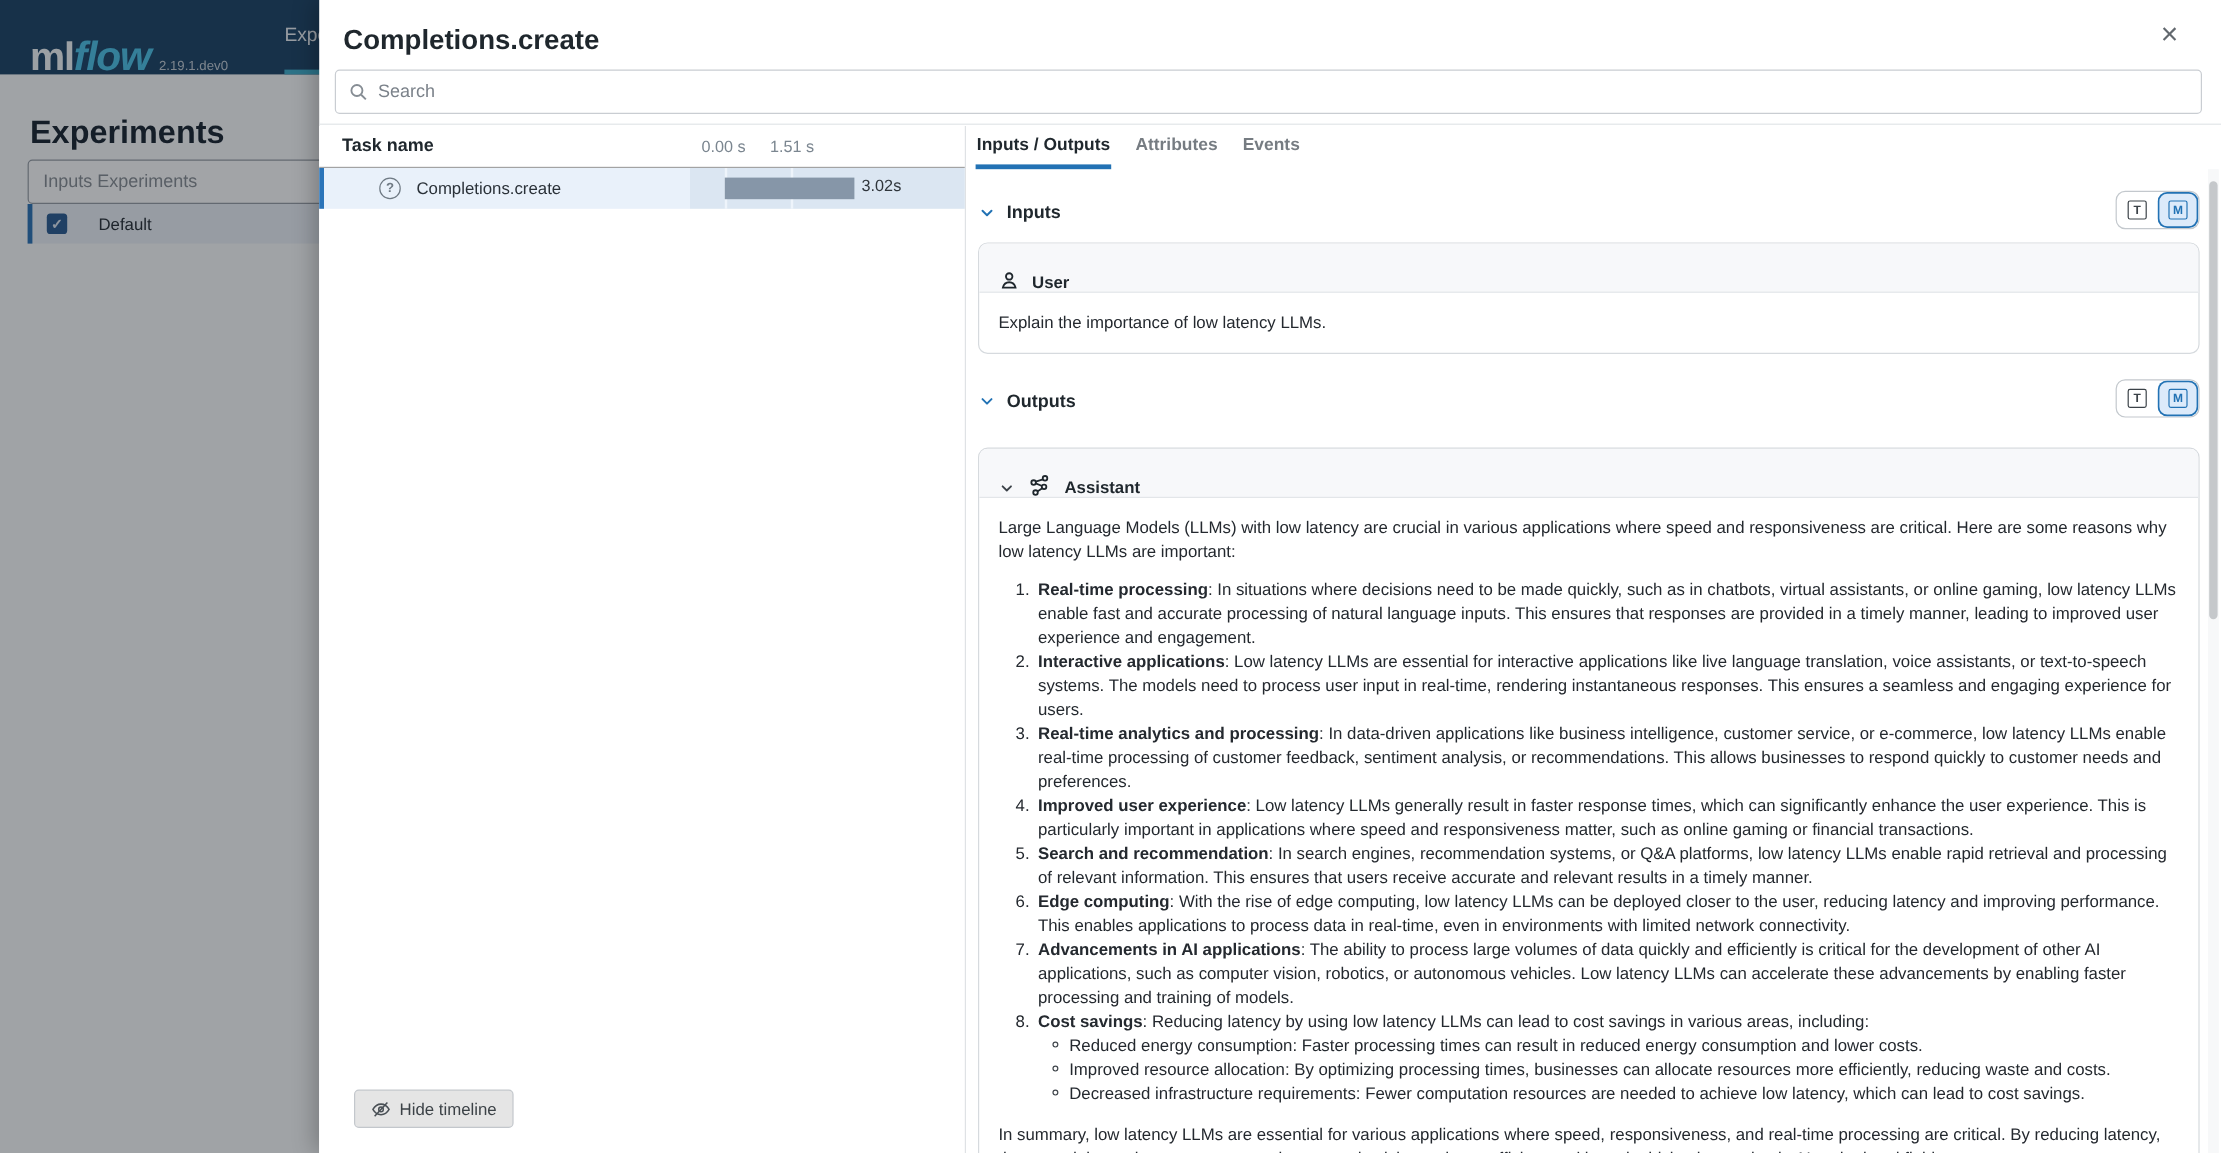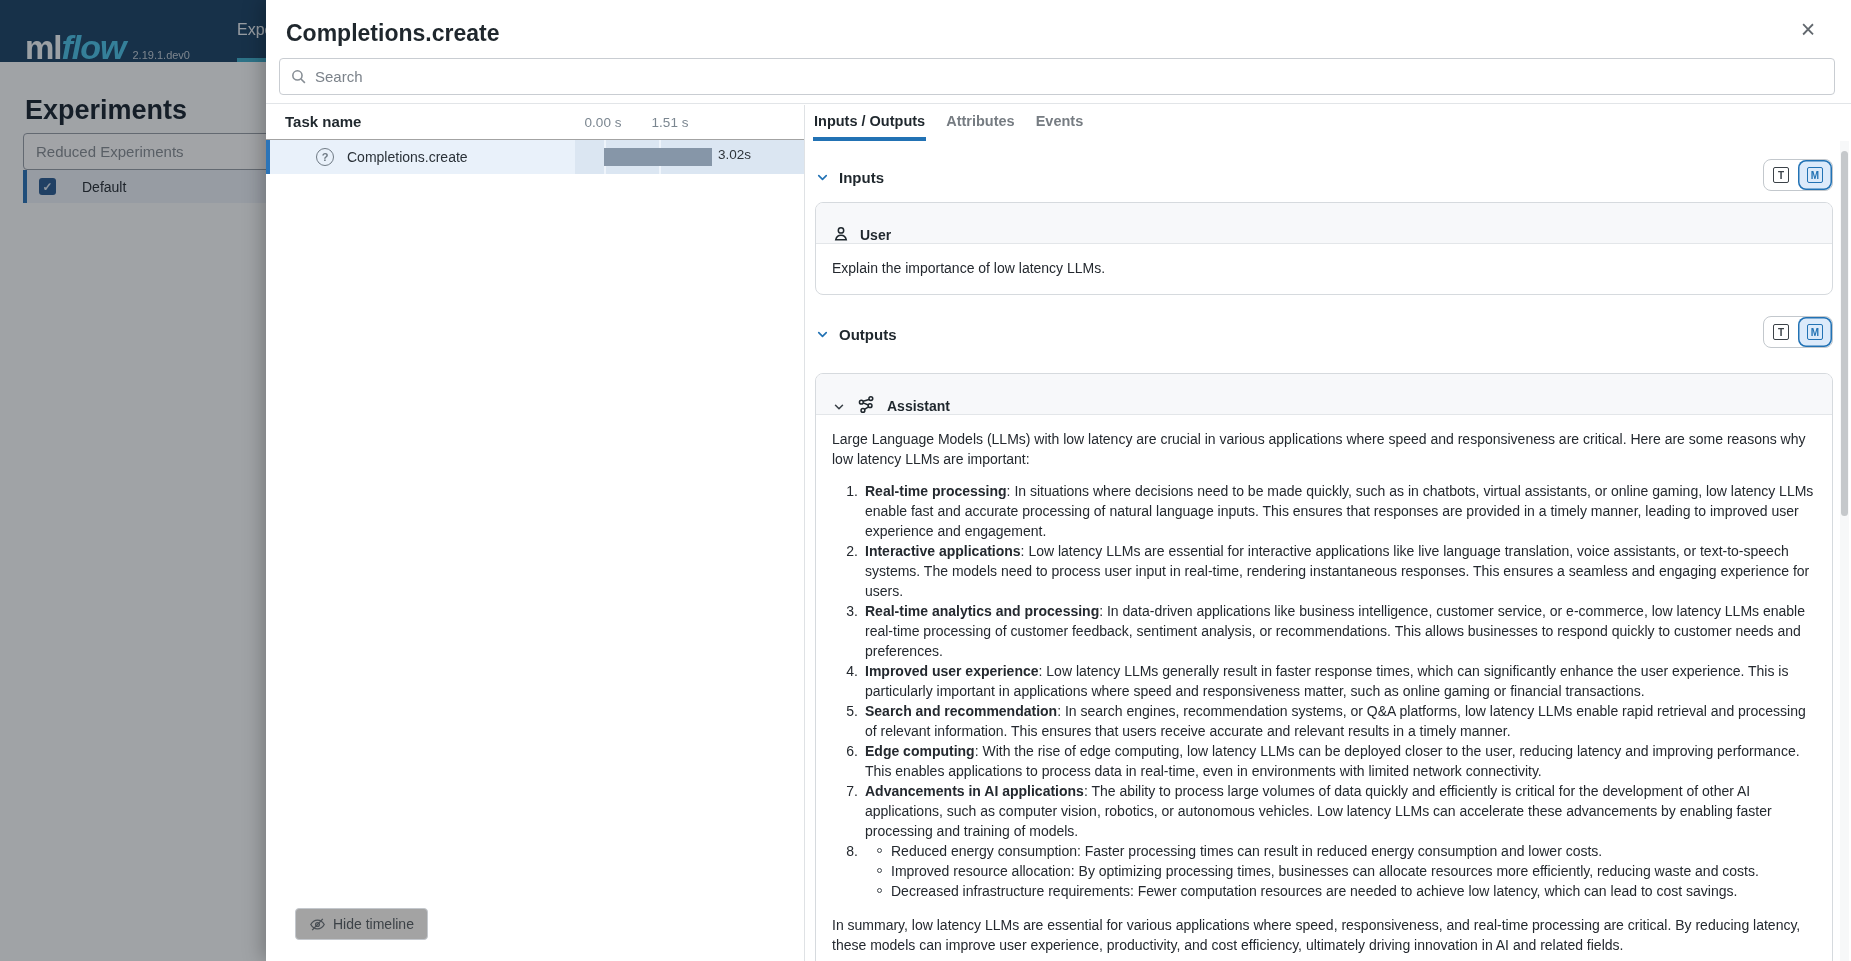--- a/index.html
+++ b/index.html
@@ -39,21 +39,21 @@
   .tl-tick { position:absolute; top:10px; transform:translateX(-50%); font-size:13.5px; color:#7b8690; }
   .tl-row { position:absolute; left:0; right:0; top:35px; height:34px; display:flex; cursor:pointer; }
   .tl-row-accent { flex:0 0 4px; background:#2b74b8; }
   .tl-name-cell { flex:0 0 305px; background:#e9f1fa; display:flex; align-items:center; padding-left:46px; }
   .q-icon { width:18px; height:18px; border:1.5px solid #6f7a84; border-radius:50%; color:#6f7a84; font-size:11px; font-weight:bold; display:flex; align-items:center; justify-content:center; }
   .tl-task-name { font-size:14px; color:#2a3138; margin-left:13px; }
   .tl-bar-cell { flex:1; background:#dbe6f2; position:relative; }
   .tl-grid { position:absolute; top:0; bottom:0; width:2px; background:#eef4fb; }
   .tl-bar { position:absolute; left:29px; top:8px; width:108px; height:18px; background:#8696a8; }
   .tl-duration { position:absolute; left:143px; top:7px; font-size:13.5px; color:#2f353b; }
-  .hide-btn { position:absolute; left:29px; bottom:21px; height:32px; padding:0 13px; background:#a3a3a3; border:1px solid #c3c7cc; border-radius:4px; display:flex; align-items:center; gap:7px; font-size:14px; color:#3c4247; cursor:pointer; }
+  .hide-btn { position:absolute; left:29px; bottom:21px; height:32px; padding:0 13px; background:#e5e5e5; border:1px solid #c3c7cc; border-radius:4px; display:flex; align-items:center; gap:7px; font-size:14px; color:#3c4247; cursor:pointer; }
 
   
   .dt-panel { position:absolute; left:539px; right:0; top:105px; bottom:0; }
   .tabs { position:relative; height:36px; display:flex; padding-left:8px; gap:19px; }
   .tab { height:100%; display:inline-flex; align-items:center; font-size:14.5px; font-weight:600; color:#767c82; cursor:pointer; padding:0 1px; border-bottom:4px solid transparent; }
   .tab.active { color:#1f272d; font-weight:bold; border-bottom-color:#2272b4; }
   .dt-scroll { position:absolute; left:0; right:0; top:36px; bottom:0; padding:19px 18px 0 10px; overflow:hidden; }
 
   .section-header { position:relative; height:30px; display:flex; align-items:center; gap:9px; margin-top:2px; }
   .section-title { font-size:15px; font-weight:bold; color:#1f272d; }
@@ -89,21 +89,21 @@
 <div class="bg-page">
   <div class="navbar">
     <div class="logo">
       <span class="logo-ml">ml</span>
         <span class="logo-flow">flow</span>
       <span class="logo-version">2.19.1.dev0</span>
     </div>
     <div class="nav-item">Experiments</div>
   </div>
   <div class="bg-h1">Experiments</div>
-  <div class="bg-search">Reduced Experiments</div>
+  <div class="bg-search">Inputs Experiments</div>
   <div class="bg-exp-row">
     <span class="bg-checkbox">✓</span>
     <span class="bg-exp-label">Default</span>
   </div>
 </div>
 
 <div class="overlay"></div>
 
 <div class="modal">
   <div class="modal-title">Completions.create</div>
@@ -116,21 +116,21 @@
           <line x1="15.5" y1="15.5" x2="21" y2="21"></line>
         </svg>
       <input class="search-input" readonly="" placeholder="Search" style="">
     </div>
   </div>
 
   <div class="tl-panel">
     <div class="tl-header">
       <span class="tl-header-label">Task name</span>
       <span class="tl-tick" style="left:337px;">0.00 s</span>
-      <span class="tl-tick" style="left:404px;">1.51 s</span>
+      <span class="tl-tick" style="left:394px;">1.51 s</span>
     </div>
     <div class="tl-row">
       <div class="tl-row-accent"></div>
       <div class="tl-name-cell">
         <span class="q-icon">?</span>
         <span class="tl-task-name">Completions.create</span>
       </div>
       <div class="tl-bar-cell">
         <div class="tl-grid" style="left:29px;"></div>
         <div class="tl-grid" style="left:84px;"></div>
@@ -240,21 +240,21 @@
               <div class="md-li">
                 <span class="md-num">6.</span>
                 <div class="md-content"><span><b>Edge computing</b>: With the rise of edge computing, low latency LLMs can be deployed closer to the user, reducing latency and improving performance. This enables applications to process data in real-time, even in environments with limited network connectivity.</span></div>
               </div>
               <div class="md-li">
                 <span class="md-num">7.</span>
                 <div class="md-content"><span><b>Advancements in AI applications</b>: The ability to process large volumes of data quickly and efficiently is critical for the development of other AI applications, such as computer vision, robotics, or autonomous vehicles. Low latency LLMs can accelerate these advancements by enabling faster processing and training of models.</span></div>
               </div>
               <div class="md-li">
                 <span class="md-num">8.</span>
-                <div class="md-content"><div>
+                <div class="md-content"><span><b>Cost savings</b>: Reducing latency by using low latency LLMs can lead to cost savings in various areas, including:</span><div>
                     <div class="md-sli">
                       <span class="md-circ"></span>
                       <span>Reduced energy consumption: Faster processing times can result in reduced energy consumption and lower costs.</span>
                     </div>
                     <div class="md-sli">
                       <span class="md-circ"></span>
                       <span>Improved resource allocation: By optimizing processing times, businesses can allocate resources more efficiently, reducing waste and costs.</span>
                     </div>
                     <div class="md-sli">
                       <span class="md-circ"></span>

